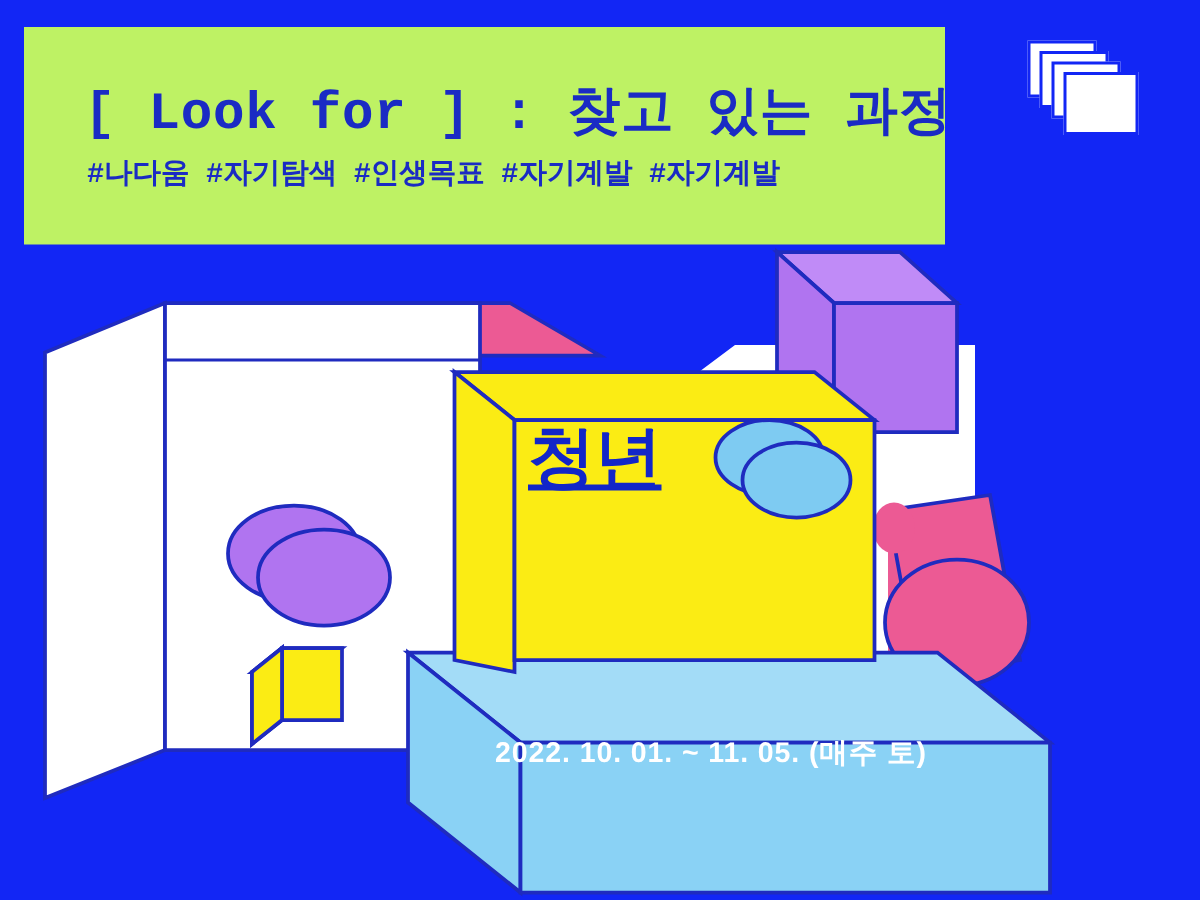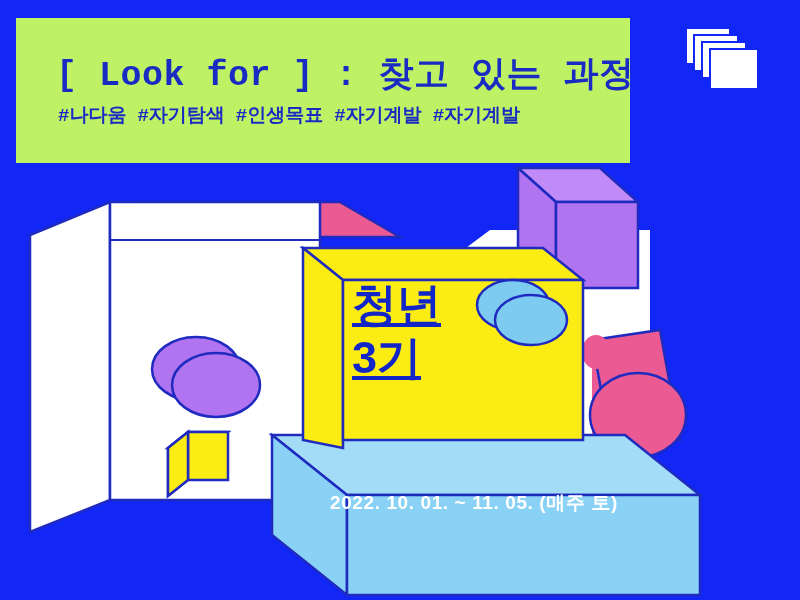--- a/index.html
+++ b/index.html
@@ -193,20 +193,19 @@
       <g>
         <ellipse cx="513" cy="165" rx="36" ry="25" fill="#7ECBF2" stroke="#1F2BBF" stroke-width="2.5"></ellipse>
         <ellipse cx="531" cy="180" rx="36" ry="25" fill="#7ECBF2" stroke="#1F2BBF" stroke-width="2.5"></ellipse>
       </g>
 
     </svg>
   </div>
 
   <div id="yellow-headline">
     <div>청년</div>
-    <div>3기</div>
   </div>
 
   <div id="schedule">
     <div>2022. 10. 01. ~ 11. 05. (매주 토)</div>
   </div>
 
 </div>
 
 </body></html>

